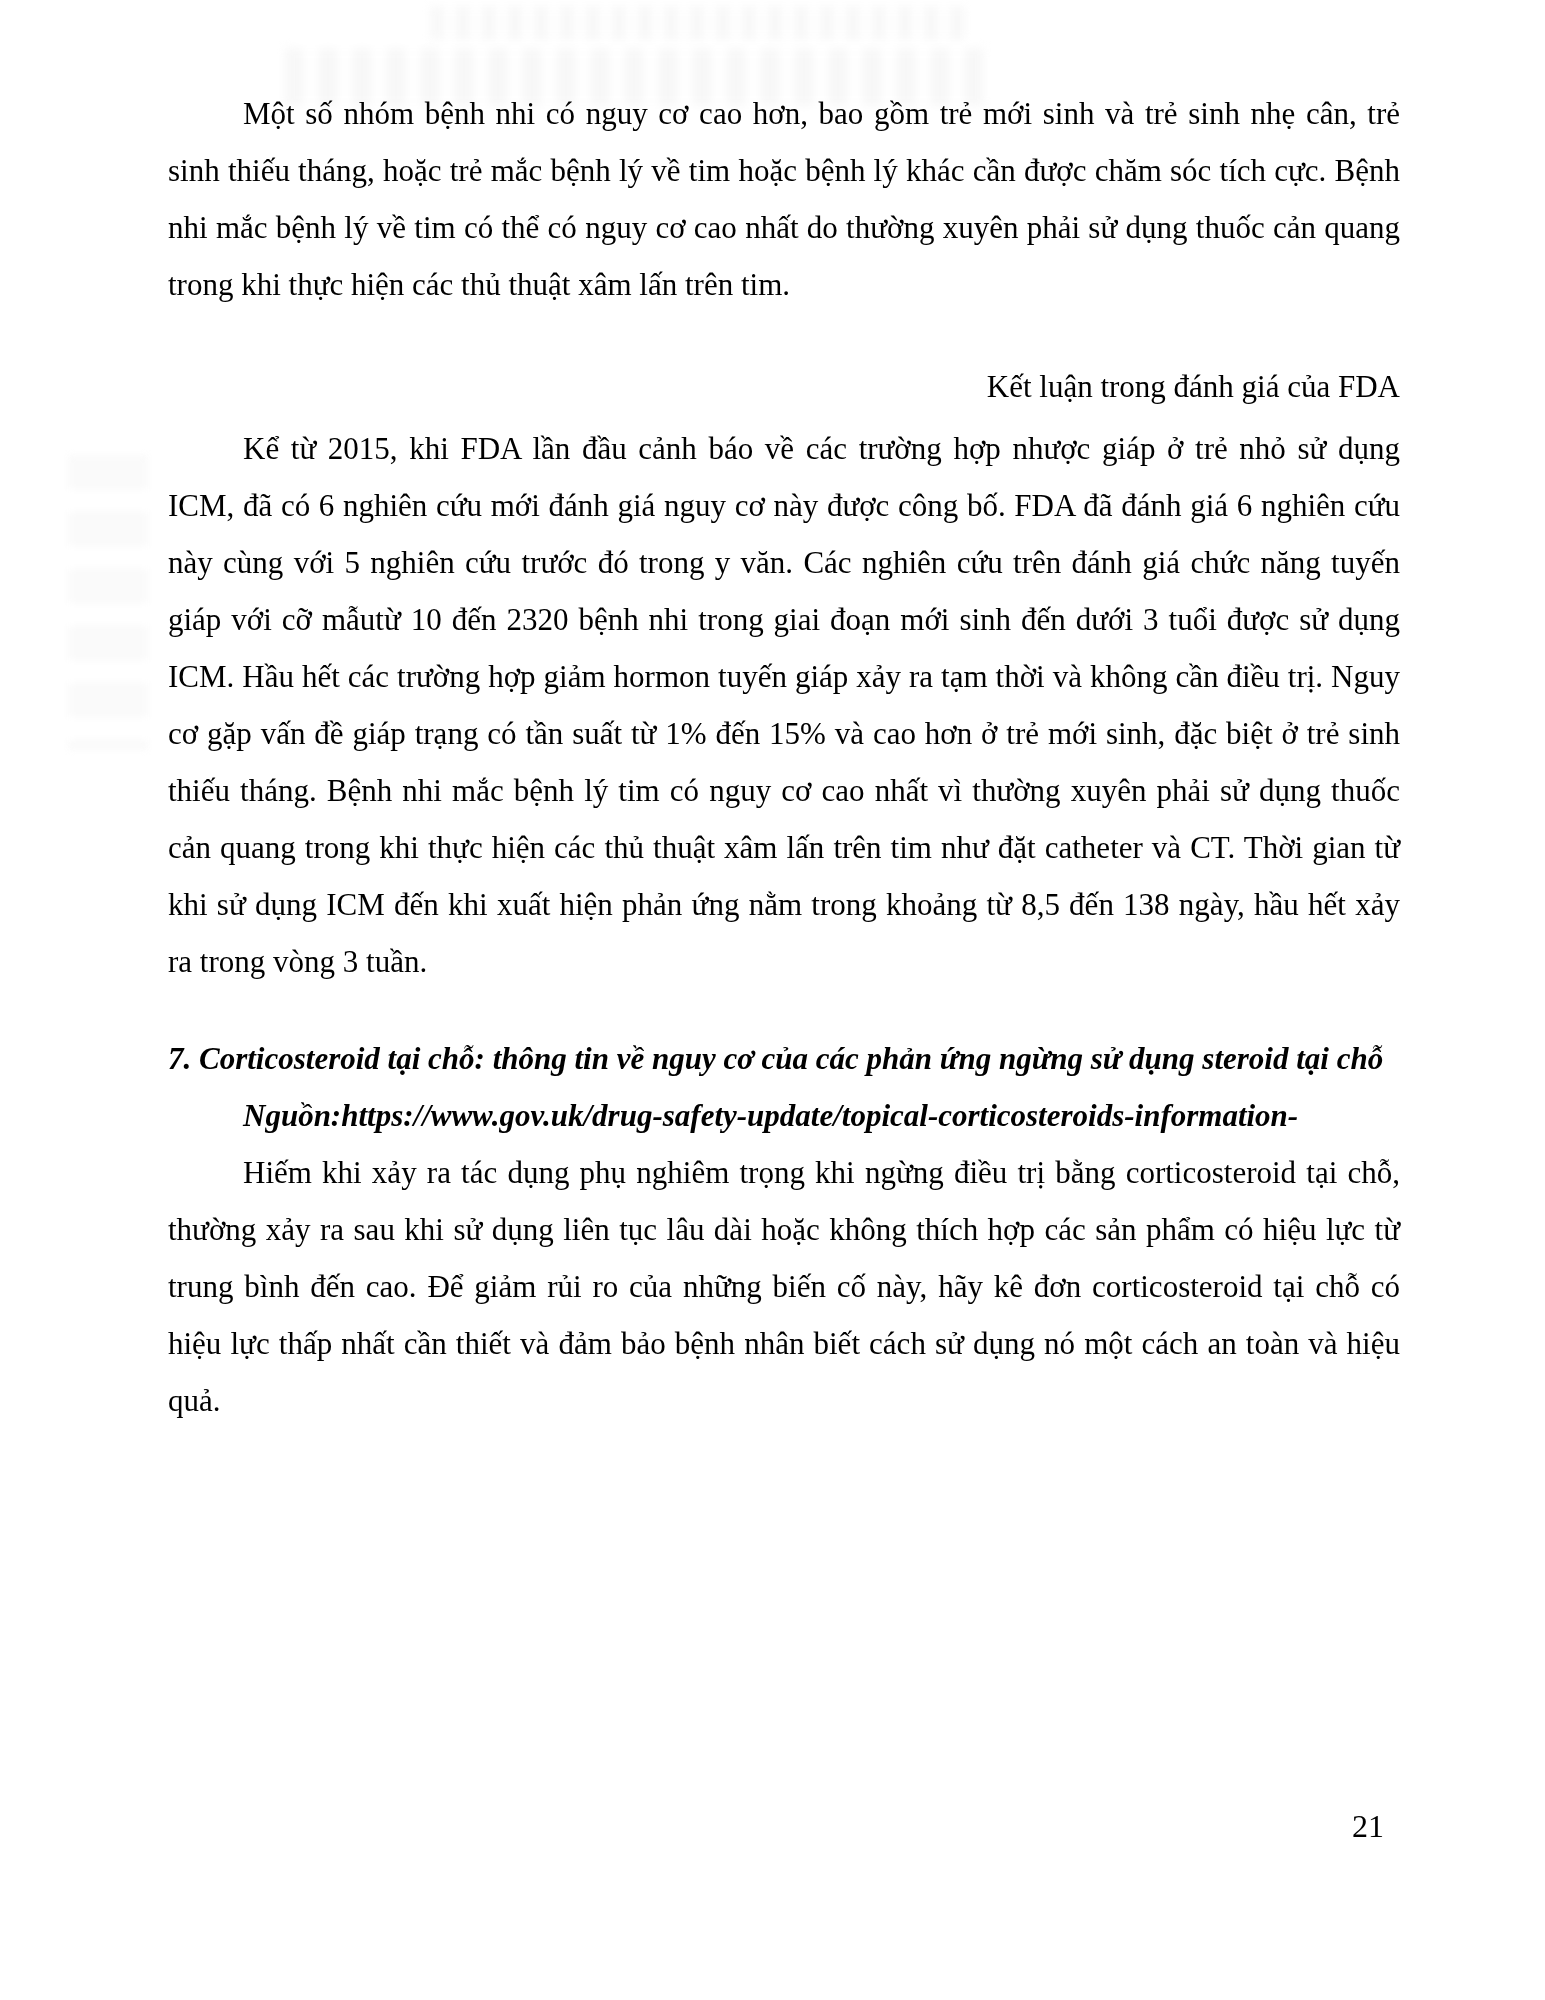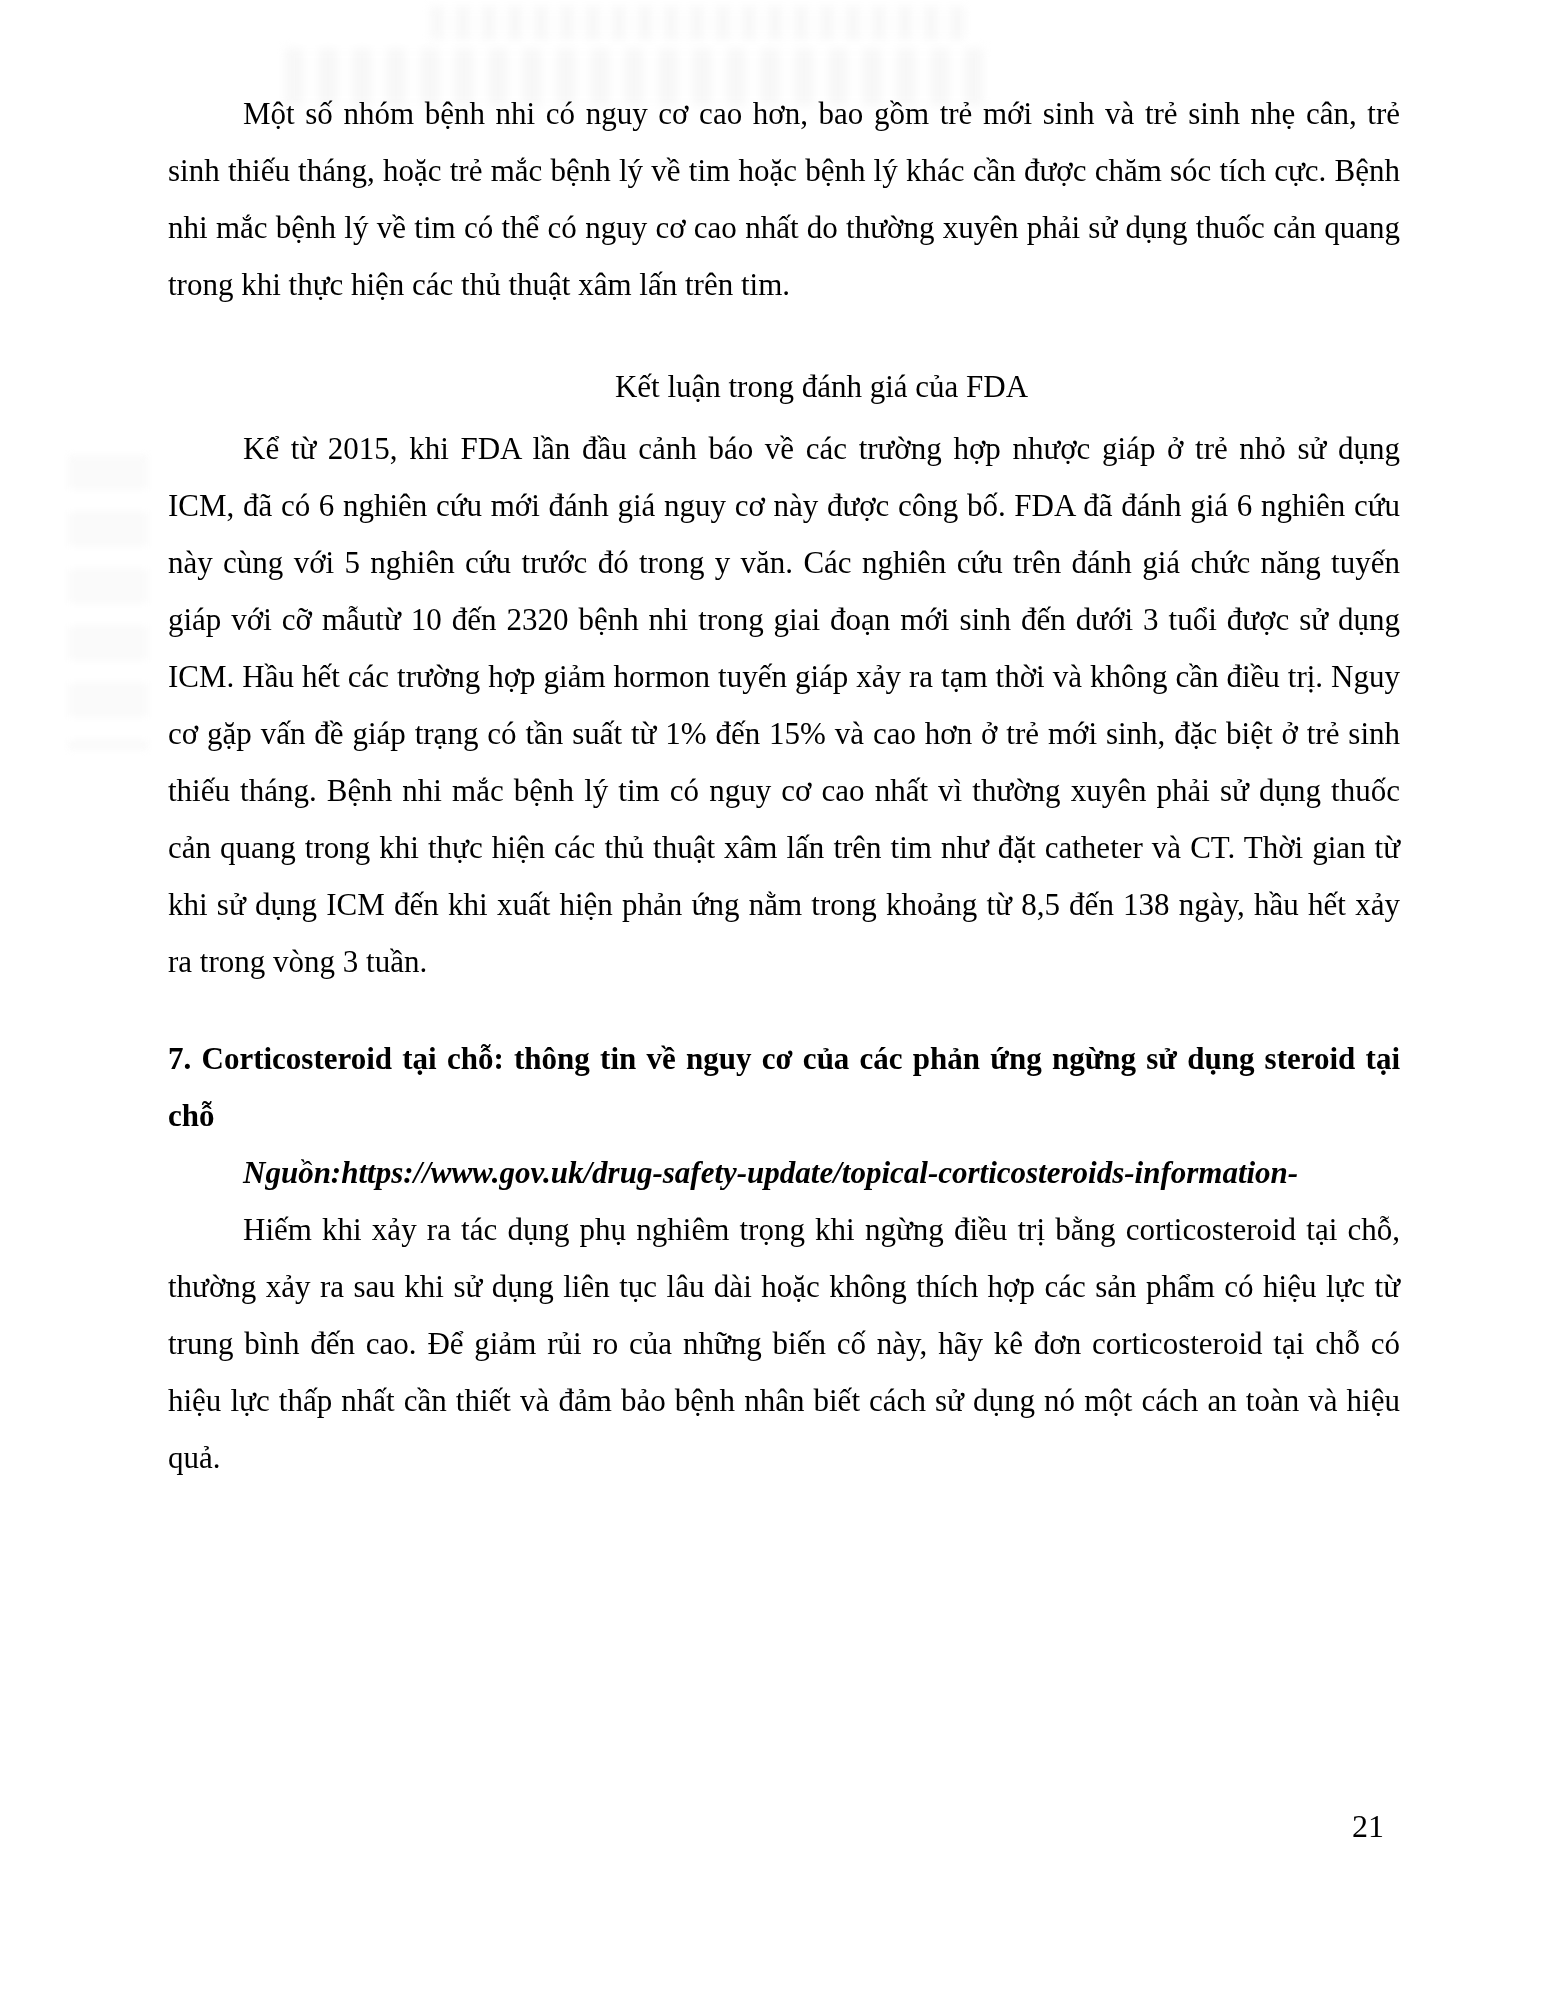--- a/index.html
+++ b/index.html
@@ -51,27 +51,28 @@
     line-height: 57px;
     text-align: justify;
   }
   .para {
     margin: 0 0 40px 0;
     text-indent: 75px;
   }
   .subheading {
     margin: 45px 0 5px 0;
     text-indent: 75px;
-    text-align: center;
+    text-align: right;
   }
   .section-heading {
     margin: 0 0 0 0;
     font-weight: bold;
     text-indent: 0;
     text-align: justify;
+    font-style: italic;
   }
   .source {
     margin: 0 0 0 0;
     font-style: italic;
     text-align: left;
   }
   .source-line-1 {
     display: block;
     padding-left: 75px;
     font-weight: bold;

